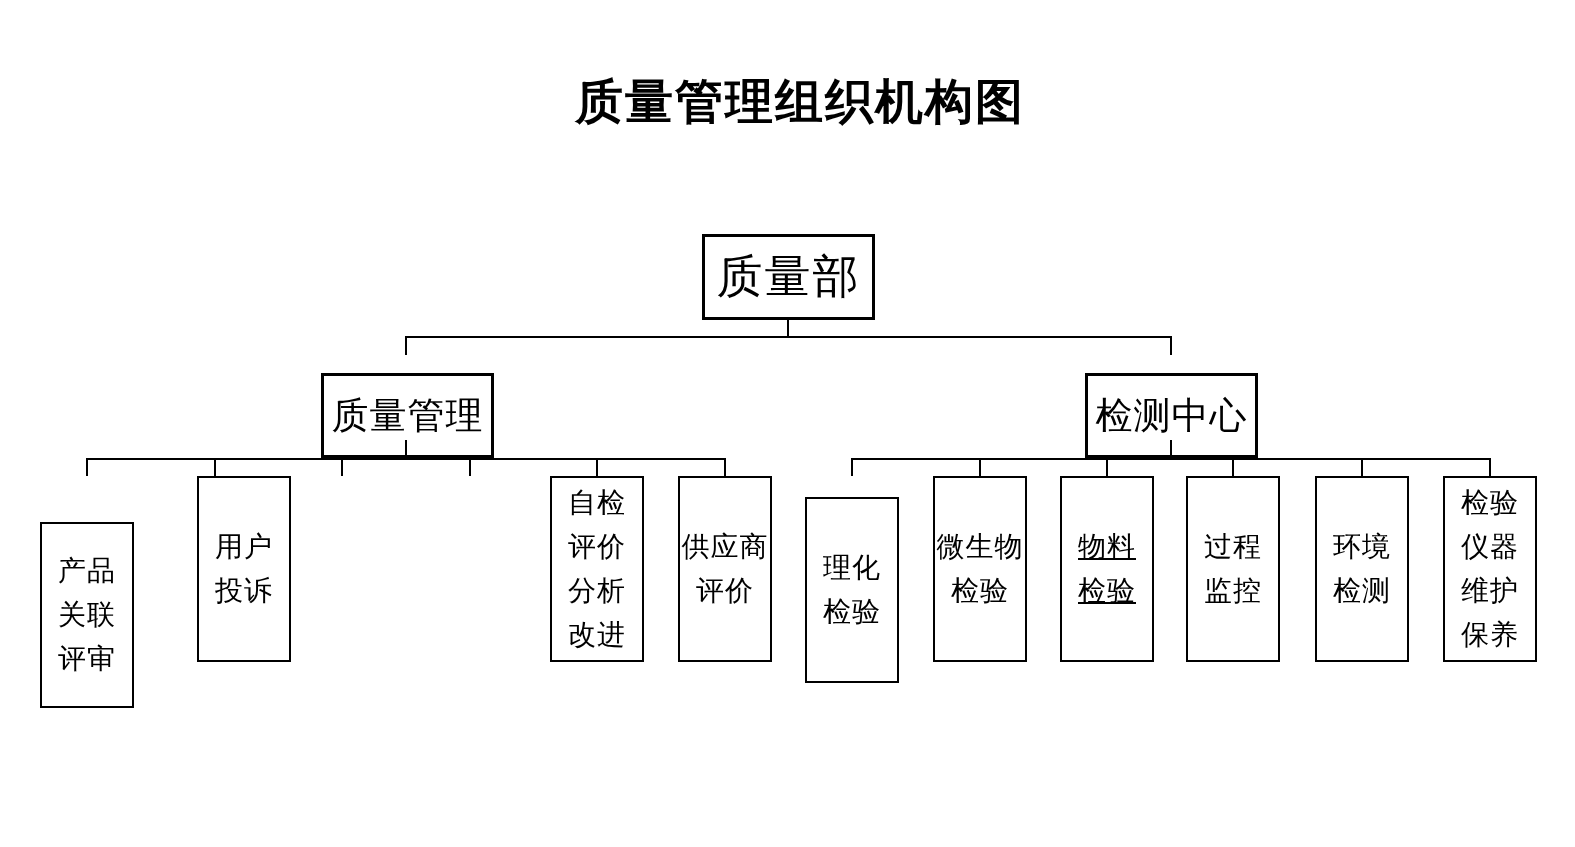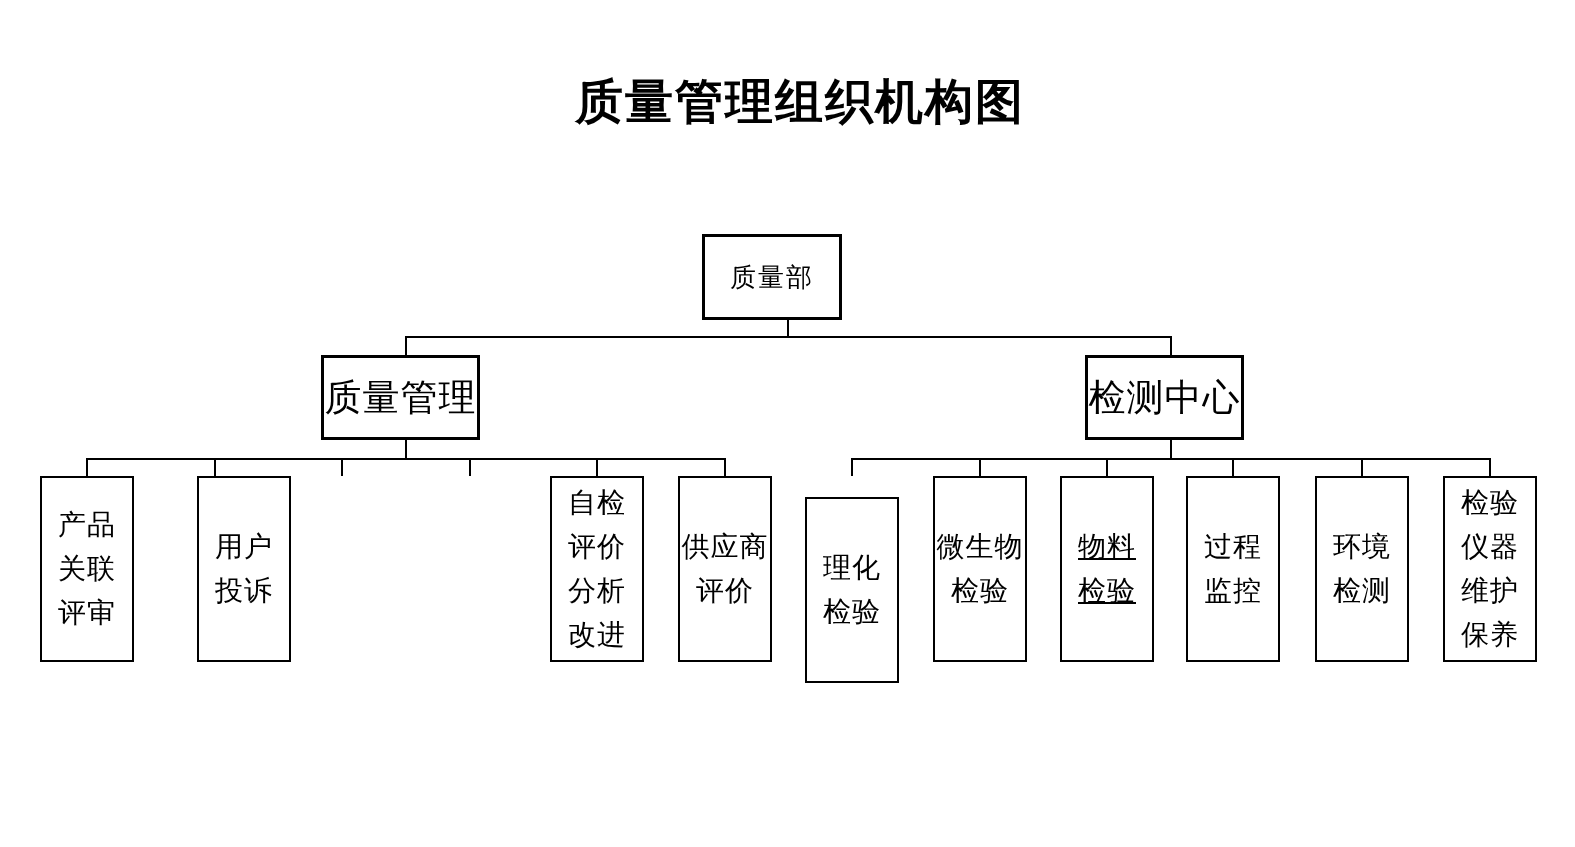--- a/index.html
+++ b/index.html
@@ -34,27 +34,27 @@
     border: 3px solid #000000;
     display: flex;
     align-items: center;
     justify-content: center;
     text-align: center;
     white-space: pre-line;
     color: #000000;
   }
   .node-l1 {
     left: 702px; top: 234px;
-    width: 140px; height: 86px;
-    font-size: 26px;
+    width: 173px; height: 86px;
+    font-size: 46px;
     letter-spacing: 2px;
   }
   .node-l2 {
-    top: 355px;
-    width: 159px; height: 85px;
+    top: 373px;
+    width: 173px; height: 85px;
     font-size: 37px;
     letter-spacing: 1px;
     font-family: Liberation Serif, serif;
   }
   .node-l2.qm { left: 321px; }
   .node-l2.tc { left: 1085px; }
   .node-l3 {
     top: 476px;
     width: 94px; height: 186px;
     border-width: 2px;
@@ -95,21 +95,21 @@
 
   <div class="line" style="left:1170px; top:440px; width:2px; height:19px;"></div>
   <div class="line" style="left:851px; top:458px; width:640px; height:2px;"></div>
   <div class="line" style="left:851px;  top:458px; width:2px; height:18px;"></div>
   <div class="line" style="left:979px;  top:458px; width:2px; height:18px;"></div>
   <div class="line" style="left:1106px; top:458px; width:2px; height:18px;"></div>
   <div class="line" style="left:1232px; top:458px; width:2px; height:18px;"></div>
   <div class="line" style="left:1361px; top:458px; width:2px; height:18px;"></div>
   <div class="line" style="left:1489px; top:458px; width:2px; height:18px;"></div>
 
-  <div class="node node-l3" style="left:40px;">产品
+  <div class="node node-l3" style="left:40px;margin-top:46px;">产品
 关联
 评审</div>
   <div class="node node-l3" style="left:168px;margin-left:29px;">用户
 投诉</div>
   <div class="node node-l3" style="left:550px;">自检
 评价
 分析
 改进</div>
   <div class="node node-l3" style="left:678px;">供应商
 评价</div>

